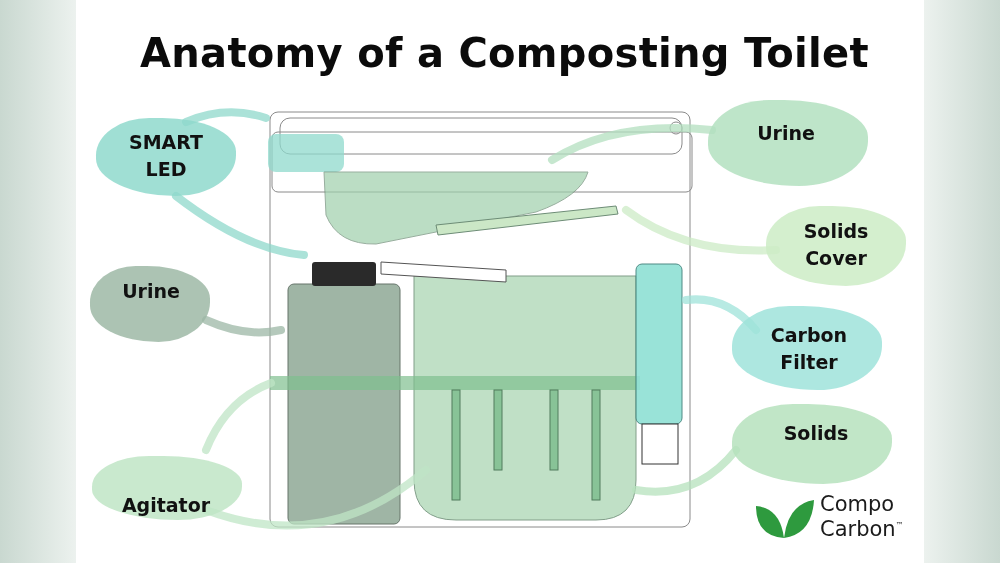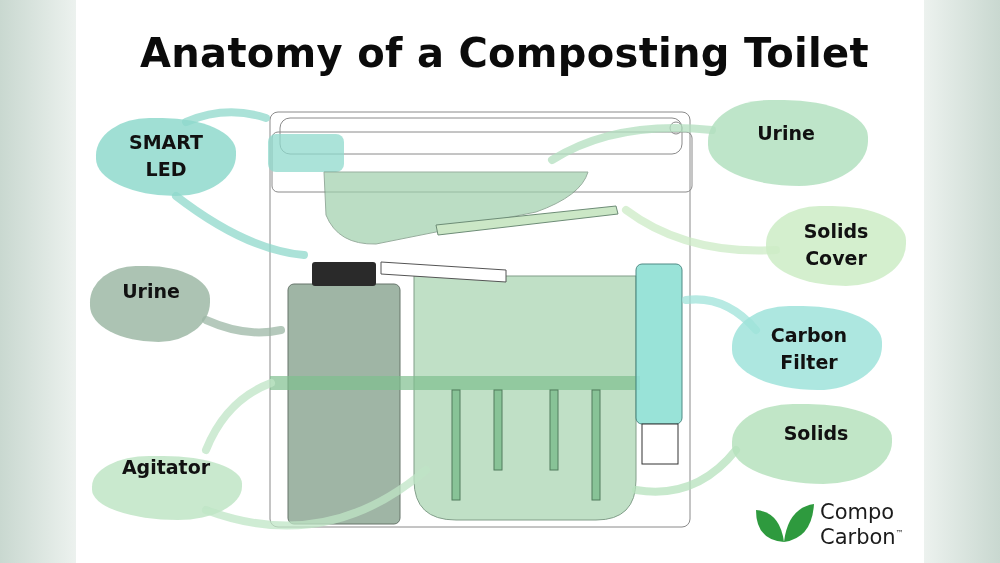--- a/index.html
+++ b/index.html
@@ -3,21 +3,21 @@
 <meta charset="utf-8">
 <style>
   html,body{margin:0;padding:0;}
   body{width:1000px;height:563px;overflow:hidden;background:#e8efea;font-family:"DejaVu Sans","Liberation Sans",sans-serif;position:relative;}
   .side-blur-l{position:absolute;left:0;top:0;width:80px;height:563px;background:linear-gradient(90deg,#c9d8d0,#eef3f0);}
   .side-blur-r{position:absolute;right:0;top:0;width:80px;height:563px;background:linear-gradient(270deg,#c9d8d0,#eef3f0);}
   .canvas{position:absolute;left:76px;top:0;width:848px;height:563px;background:#ffffff;overflow:hidden;}
   .title{position:absolute;left:0;width:793px;top:30px;text-align:center;font-weight:bold;font-size:40px;color:#0b0b0b;letter-spacing:0.3px;margin-left:32px;}
   .label{position:absolute;font-weight:bold;font-size:19px;line-height:27px;color:#111;text-align:center;}
   .brush{position:absolute;border-radius:40% 55% 45% 60% / 50% 45% 55% 50%;opacity:.85;}
-  .logo{position:absolute;left:678px;top:494px;display:flex;align-items:flex-start;margin-top:8px;}
+  .logo{position:absolute;left:678px;top:494px;display:flex;align-items:flex-end;}
   .logo-text{font-size:21px;line-height:21px;color:#1b1b1b;margin-left:4px;}
   .logo-text sup{font-size:8px;}
   svg{position:absolute;left:0;top:0;}
 </style>
 </head>
 <body>
 
 <div class="side-blur-l"></div>
 <div class="side-blur-r"></div>
 
@@ -79,21 +79,21 @@
     </g>
   </svg>
 
   <div class="label" style="left:30px;top:129px;width:120px;">
     <div>SMART</div>
       <div>LED</div>
   </div>
   <div class="label" style="left:20px;top:278px;width:110px;">
     <div>Urine</div>
   </div>
-  <div class="label" style="left:30px;top:454px;width:120px;">
+  <div class="label" style="left:30px;top:492px;width:120px;">
     <div>Agitator</div>
   </div>
   <div class="label" style="left:640px;top:120px;width:140px;">
     <div>Urine</div>
   </div>
   <div class="label" style="left:700px;top:218px;width:120px;">
     <div>Solids</div>
       <div>Cover</div>
   </div>
   <div class="label" style="left:668px;top:322px;width:130px;">

